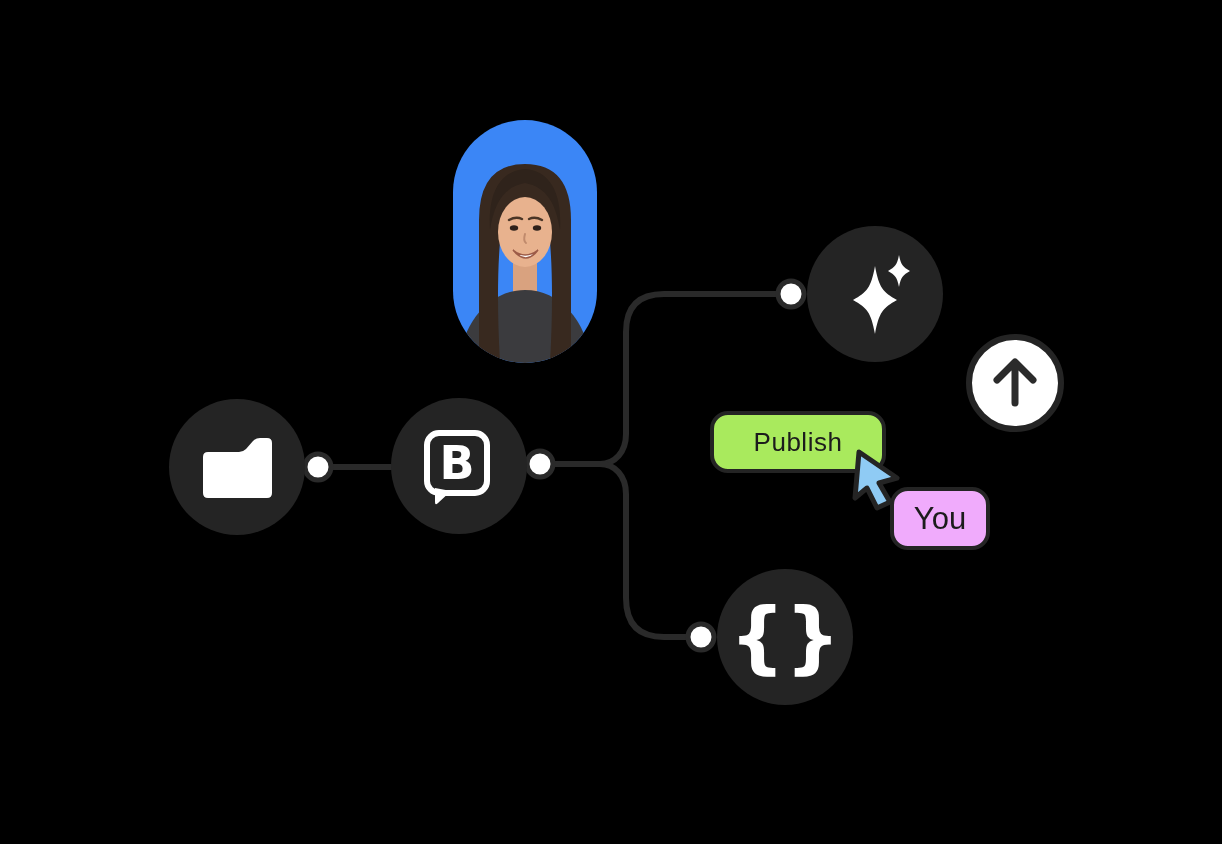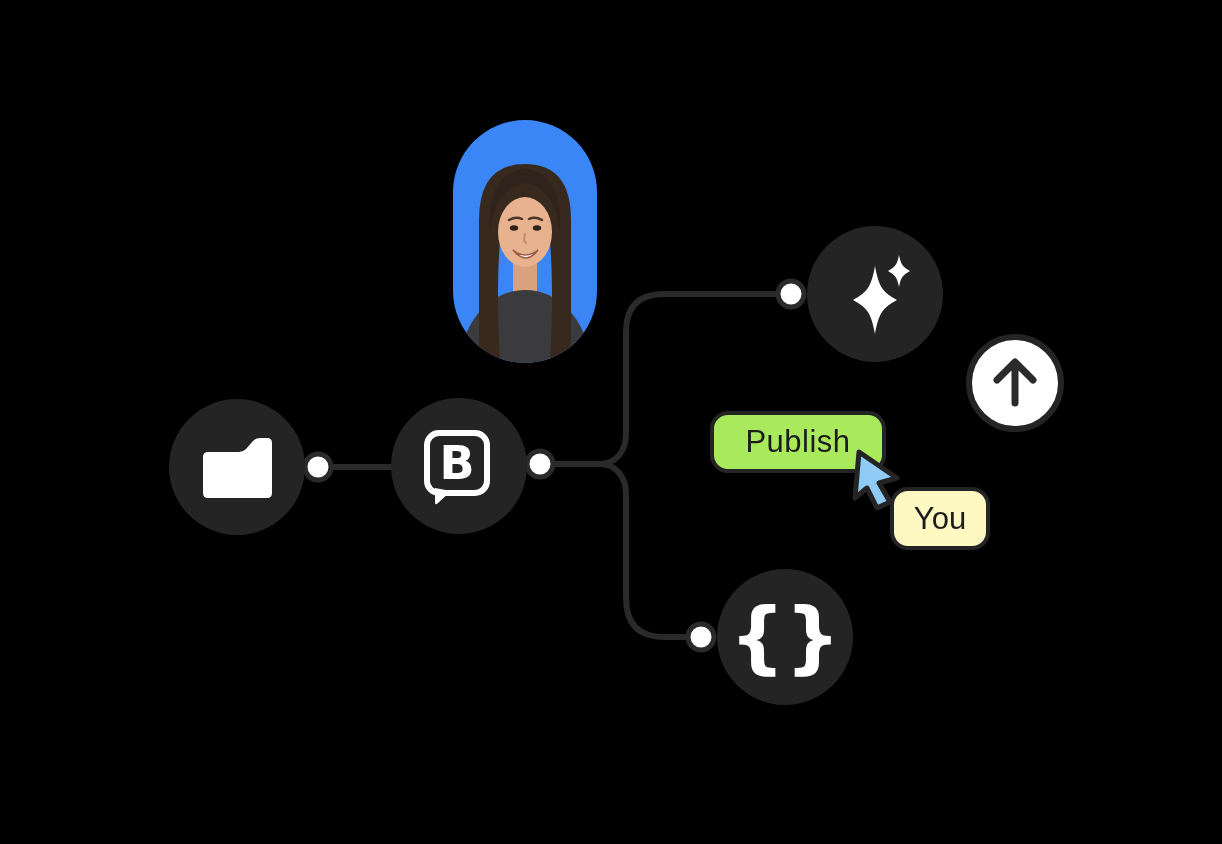--- a/index.html
+++ b/index.html
@@ -57,31 +57,31 @@
   .publish-btn {
     position: absolute;
     left: 710px; top: 411px;
     width: 176px; height: 62px;
     background: #A9EA5D;
     border: 4px solid #242424;
     border-radius: 18px;
     display: flex;
     align-items: center;
     justify-content: center;
-    font-size: 31px;
+    font-size: 26px;
     font-weight: 500;
     letter-spacing: 0.5px;
     color: #1C1C1C;
     z-index: 3;
   }
   .you-badge {
     position: absolute;
     left: 890px; top: 487px;
     width: 100px; height: 63px;
-    background: #fef9c3;
+    background: #f0abfc;
     border: 4px solid #242424;
     border-radius: 18px;
     display: flex;
     align-items: center;
     justify-content: center;
     font-size: 31px;
     font-weight: 500;
     color: #1C1C1C;
     z-index: 3;
   }

